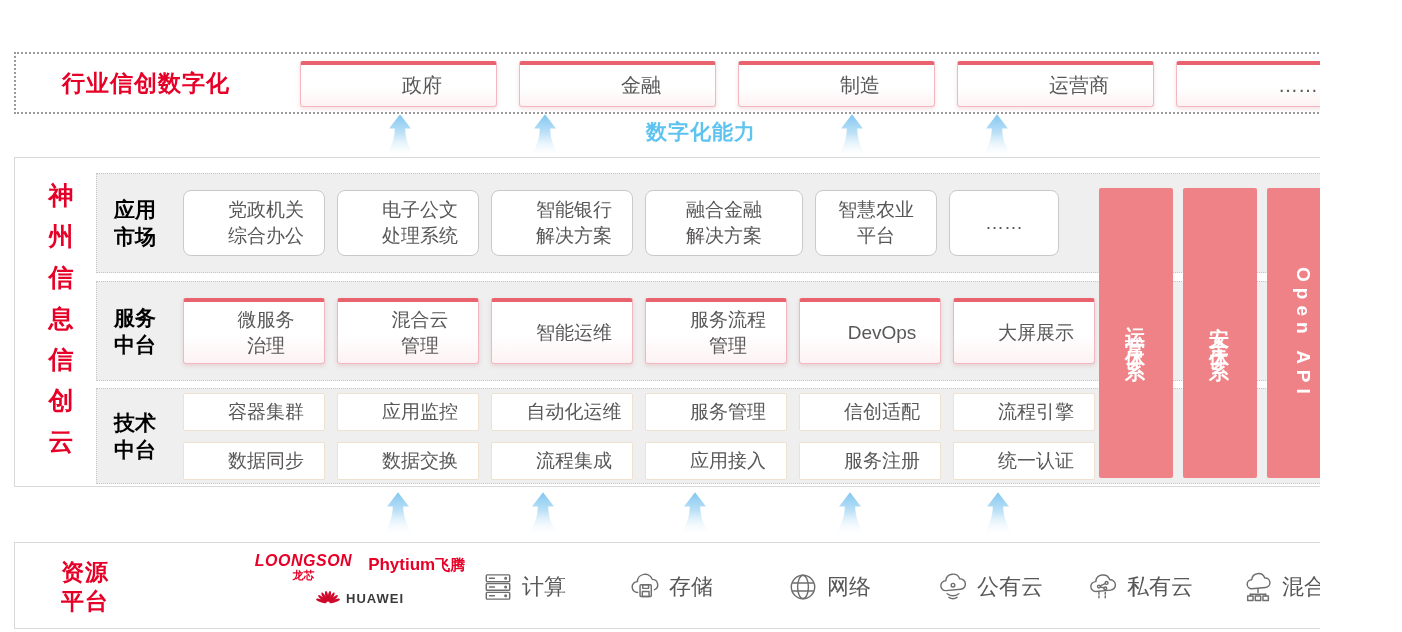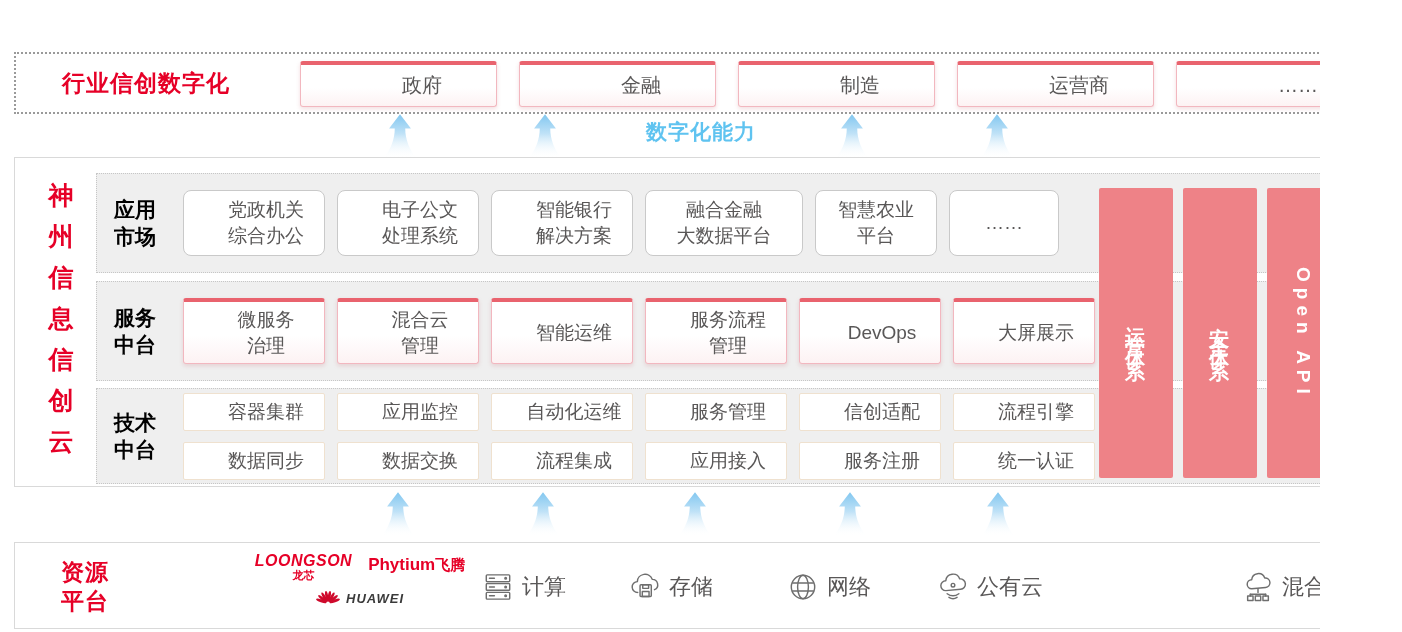--- a/index.html
+++ b/index.html
@@ -65,21 +65,21 @@
     color:#e60027; line-height:29px; letter-spacing:1px; }
   #vendor-block { position:absolute; left:205px; top:9px; width:280px; }
   #vendor-row1 { display:flex; align-items:flex-start; gap:16px; justify-content:center; }
   #loongson-logo { text-align:center; color:#e60027; }
   #loongson-en { font-size:16px; font-weight:bold; font-style:italic; letter-spacing:0.5px; }
   #loongson-cn { font-size:11px; font-weight:bold; margin-top:-2px; }
   #phytium-logo { color:#e60027; display:flex; align-items:baseline; margin-top:3px; }
   #phytium-en { font-size:17px; font-weight:bold; }
   #phytium-cn { font-size:15px; font-weight:bold; }
   #vendor-row2 { display:flex; align-items:center; justify-content:center; gap:6px; margin-top:6px; }
-  #huawei-text { font-size:13px; font-weight:bold; color:#3a3a3a; letter-spacing:1px;font-style:italic; }
+  #huawei-text { font-size:13px; font-weight:bold; color:#3a3a3a; letter-spacing:1px; }
   .resource-item { position:absolute; top:0; height:87px; display:flex; align-items:center; gap:6px; }
   .resource-item .rlabel { font-size:22px; color:#595757; }
   .rsvg { stroke:#6e6e6e; fill:none; stroke-width:1.6; stroke-linecap:round; stroke-linejoin:round; }
 
   #bottom-divider { position:absolute; left:0; top:622px; width:1402px; height:1px; background:#d9d9d9; }
 </style>
 </head>
 <body>
 
 <svg width="0" height="0" style="position:absolute">
@@ -133,21 +133,21 @@
       <div class="row-label pre">应用
 市场</div>
       <div class="row-items">
         <div class="white-box pre w142">党政机关
 综合办公</div>
         <div class="white-box pre w142">电子公文
 处理系统</div>
         <div class="white-box pre w142">智能银行
 解决方案</div>
         <div class="white-box pre w158">融合金融
-大数据平台</div>
+解决方案</div>
         <div class="white-box pre w122">智慧农业
 平台</div>
         <div class="white-box pre w110">……</div>
       </div>
     </div>
 
     <div id="service-row" class="mrow">
       <div class="row-label pre">服务
 中台</div>
       <div class="row-items">
@@ -283,20 +283,33 @@
     <div class="resource-item" style="left:920px;">
       <svg class="rsvg" width="36" height="36" viewBox="0 0 40 40">
         <path d="M12 24 a5.5 5.5 0 0 1 0-11 a8 8 0 0 1 15.5-2 a5.5 5.5 0 0 1 1 11.5 z"></path>
         <circle cx="20" cy="18" r="2"></circle>
         <path d="M13.5 27.5 q6.5 4.5 13 0"></path>
         <path d="M15.5 31.5 q4.5 3 9 0"></path>
       </svg>
       <span class="rlabel">公有云</span>
     </div>
 
+    <div class="resource-item" style="left:1070px;">
+      <svg class="rsvg" width="36" height="36" viewBox="0 0 40 40">
+        <path d="M12 25 a5.5 5.5 0 0 1 0-11 a8 8 0 0 1 15.5-2 a5.5 5.5 0 0 1 1 11.5 z"></path>
+        <circle cx="15.5" cy="19.5" r="1.6"></circle>
+        <circle cx="24" cy="15.5" r="1.6"></circle>
+        <circle cx="22.5" cy="21.5" r="1.6"></circle>
+        <line x1="17" y1="18.8" x2="22.5" y2="16.2"></line>
+        <line x1="21" y1="21" x2="17" y2="20"></line>
+        <line x1="15.5" y1="26" x2="15.5" y2="33" stroke-dasharray="2 2"></line>
+        <line x1="22.5" y1="26" x2="22.5" y2="33" stroke-dasharray="2 2"></line>
+      </svg>
+      <span class="rlabel">私有云</span>
+    </div>
 
     <div class="resource-item" style="left:1225px;">
       <svg class="rsvg" width="36" height="36" viewBox="0 0 40 40">
         <path d="M13 22 a5 5 0 0 1 0-10 a7.5 7.5 0 0 1 14.5-2 a5 5 0 0 1 1 10.5 z"></path>
         <line x1="20" y1="22" x2="20" y2="26"></line>
         <line x1="11.5" y1="28" x2="28.5" y2="28"></line>
         <line x1="11.5" y1="28" x2="11.5" y2="30"></line>
         <line x1="28.5" y1="28" x2="28.5" y2="30"></line>
         <rect x="8.5" y="30" width="6" height="5"></rect>
         <rect x="17" y="30" width="6" height="5"></rect>

